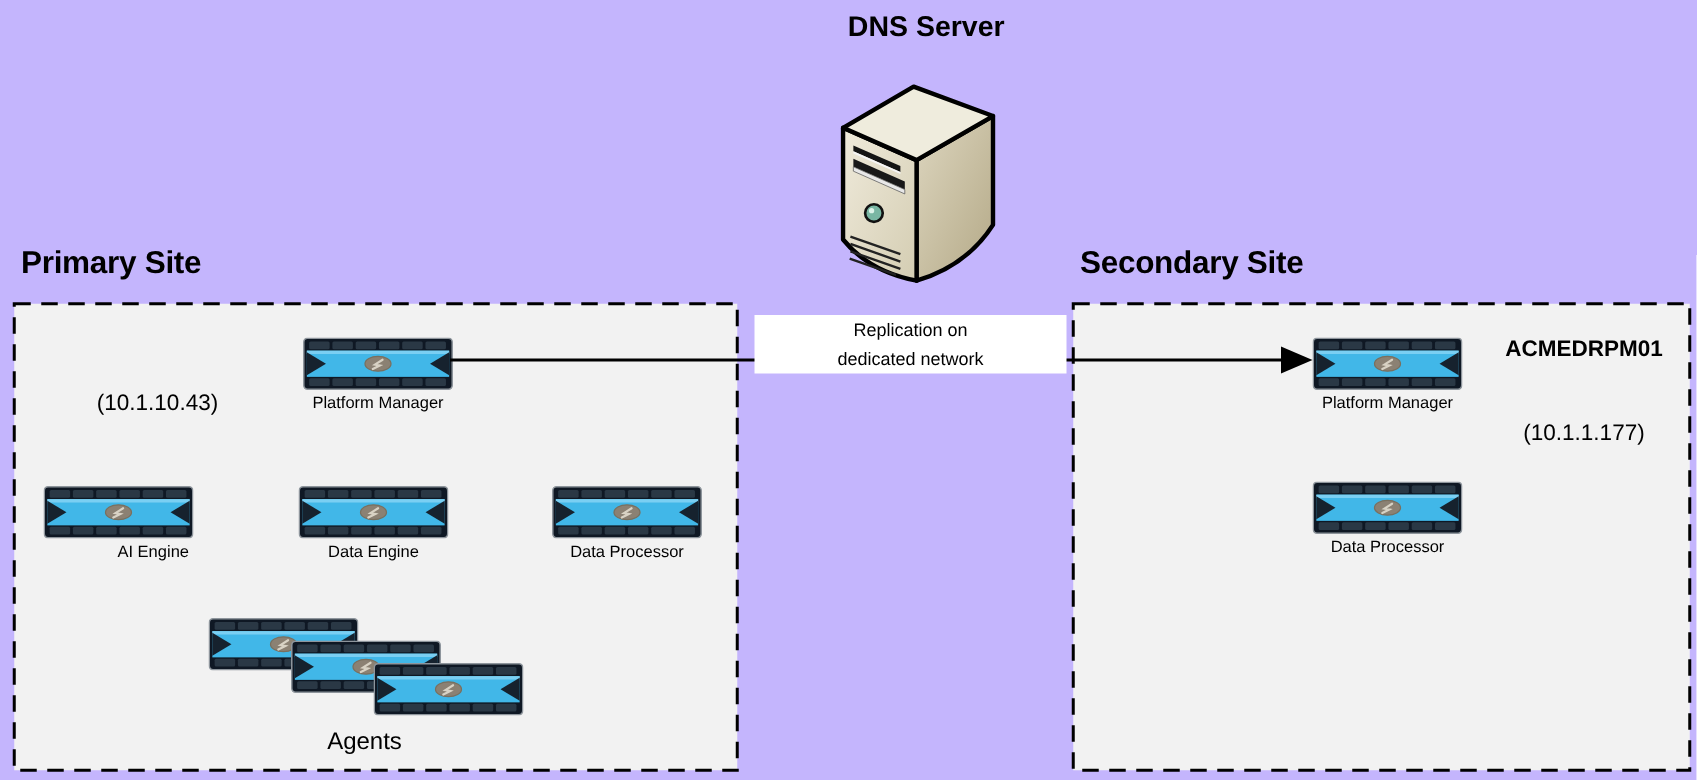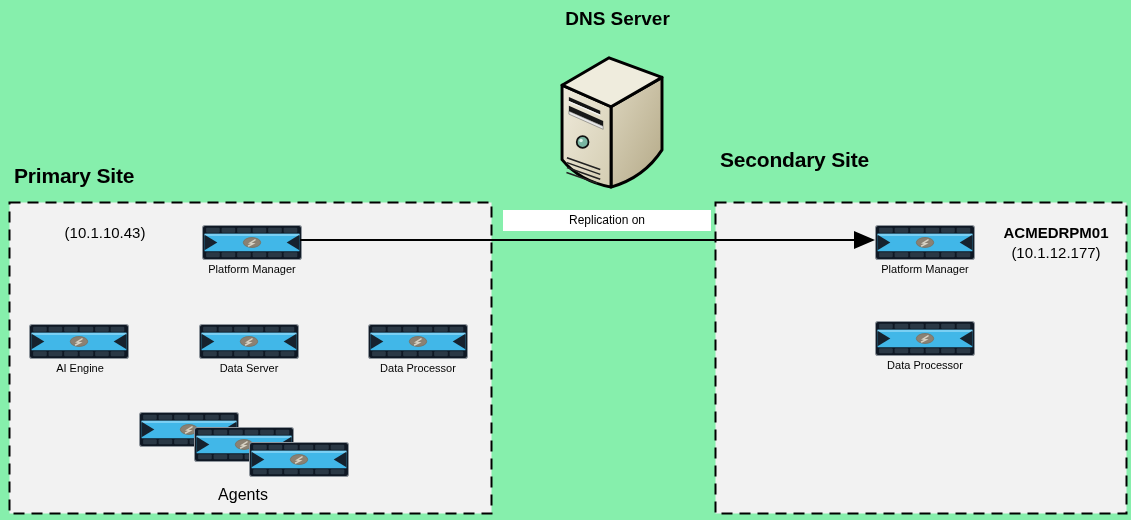--- a/index.html
+++ b/index.html
@@ -1,25 +1,25 @@
 <!DOCTYPE html>
 <html><head>
 <meta charset="utf-8">
 <style>
   html,body{margin:0;padding:0;background:#fff;}
   .canvas{
-    position:relative;width:1131px;height:520px;background:#86efac;
+    position:relative;width:1131px;height:520px;background:#c4b5fd;
     font-family:"Liberation Sans",sans-serif;color:#000;overflow:hidden;
   }
   .abs{position:absolute;}
   .site-title{font-size:21px;font-weight:700;letter-spacing:-0.2px;white-space:nowrap;}
   .dns-title{font-size:19px;font-weight:700;text-align:center;}
   .node-label{font-size:11px;text-align:center;white-space:nowrap;line-height:1.25;}
   .host-name{font-size:15px;font-weight:700;text-align:center;line-height:1.3;white-space:nowrap;}
-  .host-ip{font-size:15px;font-weight:400;text-align:center;line-height:1.3;white-space:nowrap;}
+  .host-ip{font-size:15px;font-weight:400;text-align:center;line-height:1.3;white-space:nowrap;margin-top:36px;}
   .lr-icon{width:100px;height:35px;}
   .lr-icon svg{display:block;width:100%;height:100%;}
   .arrow-line{height:2px;background:#000;z-index:1;}
   .arrow-head{
     width:0;height:0;z-index:1;
     border-left:21px solid #000;
     border-top:9px solid transparent;
     border-bottom:9px solid transparent;
   }
   .repl-label{
@@ -57,20 +57,21 @@
       <circle cx="29" cy="98" r="6" fill="#79b6a3" stroke="#111" stroke-width="1.8"></circle>
       <circle cx="27.4" cy="96.4" r="1.8" fill="#dcf2e9"></circle>
       <path d="M13,114 L47,126 M13,119 L47,131 M13,124 L47,136 M12.5,129 L44,140" stroke="#222" stroke-width="1.6" fill="none"></path>
     </svg>
   </div>
 
   <div class="abs arrow-line" style="left:300px;top:239px;width:556px;"></div>
   <div class="abs arrow-head" style="left:854px;top:231px;"></div>
   <div class="abs repl-label" style="left:503px;top:210px;width:208px;">
     <div>Replication on</div>
+    <div>dedicated network</div>
   </div>
 
   <div class="abs site-title" style="left:14px;top:164px;">Primary Site</div>
 
   <div class="abs site-box" style="left:8px;top:201px;width:485px;height:314px;">
     <svg width="485" height="314" viewBox="0 0 485 314">
       <rect x="1.5" y="1.5" width="482" height="311" fill="#f2f2f2" stroke="#000" stroke-width="2" stroke-dasharray="11 7"></rect>
     </svg>
   </div>
 
@@ -119,21 +120,21 @@
         <rect x="80" y="2.6" width="13.4" height="5" rx="1" fill="#2a3845"></rect>
         <rect x="80" y="26.4" width="13.4" height="5" rx="1" fill="#2a3845"></rect>
         <rect x="2.5" y="8.5" width="93" height="17" fill="#41b7e8"></rect>
         <rect x="2.5" y="8.5" width="93" height="2.2" fill="#85d4f4" opacity="0.85"></rect>
         <polygon points="2.5,9.5 15,17 2.5,24.5" fill="#16222e"></polygon>
         <polygon points="95.5,9.5 83,17 95.5,24.5" fill="#16222e"></polygon>
         <ellipse cx="49" cy="17" rx="8.5" ry="4.8" fill="#8b8173" stroke="#79705f" stroke-width="0.8"></ellipse>
         <path d="M52,14.4 l-5,3.2 l3.2,0.5 l-4.6,2.3" fill="none" stroke="#d8d2c4" stroke-width="1.4" stroke-linecap="round"></path>
       </svg>
     </div>
-  <div class="abs node-label" style="left:20px;top:362px;width:120px;">AI Engine</div>
+  <div class="abs node-label" style="left:6px;top:362px;width:120px;text-align:right;">AI Engine</div>
 
   <div class="abs lr-icon" style="left:199px;top:324px;">
       <svg viewBox="0 0 98 34" preserveAspectRatio="none">
         <rect x="0.5" y="0.5" width="97" height="33" rx="2.5" fill="#0f1824" stroke="#8e959c" stroke-width="1"></rect>
         <rect x="4" y="2.6" width="13.4" height="5" rx="1" fill="#2a3845"></rect>
         <rect x="4" y="26.4" width="13.4" height="5" rx="1" fill="#2a3845"></rect>
         <rect x="19.2" y="2.6" width="13.4" height="5" rx="1" fill="#2a3845"></rect>
         <rect x="19.2" y="26.4" width="13.4" height="5" rx="1" fill="#2a3845"></rect>
         <rect x="34.4" y="2.6" width="13.4" height="5" rx="1" fill="#2a3845"></rect>
         <rect x="34.4" y="26.4" width="13.4" height="5" rx="1" fill="#2a3845"></rect>
@@ -144,21 +145,21 @@
         <rect x="80" y="2.6" width="13.4" height="5" rx="1" fill="#2a3845"></rect>
         <rect x="80" y="26.4" width="13.4" height="5" rx="1" fill="#2a3845"></rect>
         <rect x="2.5" y="8.5" width="93" height="17" fill="#41b7e8"></rect>
         <rect x="2.5" y="8.5" width="93" height="2.2" fill="#85d4f4" opacity="0.85"></rect>
         <polygon points="2.5,9.5 15,17 2.5,24.5" fill="#16222e"></polygon>
         <polygon points="95.5,9.5 83,17 95.5,24.5" fill="#16222e"></polygon>
         <ellipse cx="49" cy="17" rx="8.5" ry="4.8" fill="#8b8173" stroke="#79705f" stroke-width="0.8"></ellipse>
         <path d="M52,14.4 l-5,3.2 l3.2,0.5 l-4.6,2.3" fill="none" stroke="#d8d2c4" stroke-width="1.4" stroke-linecap="round"></path>
       </svg>
     </div>
-  <div class="abs node-label" style="left:189px;top:362px;width:120px;">Data Server</div>
+  <div class="abs node-label" style="left:189px;top:362px;width:120px;">Data Engine</div>
 
   <div class="abs lr-icon" style="left:368px;top:324px;">
       <svg viewBox="0 0 98 34" preserveAspectRatio="none">
         <rect x="0.5" y="0.5" width="97" height="33" rx="2.5" fill="#0f1824" stroke="#8e959c" stroke-width="1"></rect>
         <rect x="4" y="2.6" width="13.4" height="5" rx="1" fill="#2a3845"></rect>
         <rect x="4" y="26.4" width="13.4" height="5" rx="1" fill="#2a3845"></rect>
         <rect x="19.2" y="2.6" width="13.4" height="5" rx="1" fill="#2a3845"></rect>
         <rect x="19.2" y="26.4" width="13.4" height="5" rx="1" fill="#2a3845"></rect>
         <rect x="34.4" y="2.6" width="13.4" height="5" rx="1" fill="#2a3845"></rect>
         <rect x="34.4" y="26.4" width="13.4" height="5" rx="1" fill="#2a3845"></rect>
@@ -242,21 +243,21 @@
         <rect x="2.5" y="8.5" width="93" height="17" fill="#41b7e8"></rect>
         <rect x="2.5" y="8.5" width="93" height="2.2" fill="#85d4f4" opacity="0.85"></rect>
         <polygon points="2.5,9.5 15,17 2.5,24.5" fill="#16222e"></polygon>
         <polygon points="95.5,9.5 83,17 95.5,24.5" fill="#16222e"></polygon>
         <ellipse cx="49" cy="17" rx="8.5" ry="4.8" fill="#8b8173" stroke="#79705f" stroke-width="0.8"></ellipse>
         <path d="M52,14.4 l-5,3.2 l3.2,0.5 l-4.6,2.3" fill="none" stroke="#d8d2c4" stroke-width="1.4" stroke-linecap="round"></path>
       </svg>
     </div>
   <div class="abs node-label" style="left:183px;top:485px;width:120px;font-size:16px;">Agents</div>
 
-  <div class="abs site-title" style="left:720px;top:148px;">Secondary Site</div>
+  <div class="abs site-title" style="left:720px;top:164px;">Secondary Site</div>
 
   <div class="abs site-box" style="left:714px;top:201px;width:414px;height:314px;">
     <svg width="414" height="314" viewBox="0 0 414 314">
       <rect x="1.5" y="1.5" width="411" height="311" fill="#f2f2f2" stroke="#000" stroke-width="2" stroke-dasharray="11 7"></rect>
     </svg>
   </div>
 
   <div class="abs lr-icon" style="left:875px;top:225px;">
       <svg viewBox="0 0 98 34" preserveAspectRatio="none">
         <rect x="0.5" y="0.5" width="97" height="33" rx="2.5" fill="#0f1824" stroke="#8e959c" stroke-width="1"></rect>
@@ -277,21 +278,21 @@
         <polygon points="2.5,9.5 15,17 2.5,24.5" fill="#16222e"></polygon>
         <polygon points="95.5,9.5 83,17 95.5,24.5" fill="#16222e"></polygon>
         <ellipse cx="49" cy="17" rx="8.5" ry="4.8" fill="#8b8173" stroke="#79705f" stroke-width="0.8"></ellipse>
         <path d="M52,14.4 l-5,3.2 l3.2,0.5 l-4.6,2.3" fill="none" stroke="#d8d2c4" stroke-width="1.4" stroke-linecap="round"></path>
       </svg>
     </div>
   <div class="abs node-label" style="left:844px;top:263px;width:162px;">Platform Manager</div>
 
   <div class="abs" style="left:988px;top:223px;width:136px;">
     <div class="host-name">ACMEDRPM01</div>
-    <div class="host-ip">(10.1.12.177)</div>
+    <div class="host-ip">(10.1.1.177)</div>
   </div>
 
   <div class="abs lr-icon" style="left:875px;top:321px;">
       <svg viewBox="0 0 98 34" preserveAspectRatio="none">
         <rect x="0.5" y="0.5" width="97" height="33" rx="2.5" fill="#0f1824" stroke="#8e959c" stroke-width="1"></rect>
         <rect x="4" y="2.6" width="13.4" height="5" rx="1" fill="#2a3845"></rect>
         <rect x="4" y="26.4" width="13.4" height="5" rx="1" fill="#2a3845"></rect>
         <rect x="19.2" y="2.6" width="13.4" height="5" rx="1" fill="#2a3845"></rect>
         <rect x="19.2" y="26.4" width="13.4" height="5" rx="1" fill="#2a3845"></rect>
         <rect x="34.4" y="2.6" width="13.4" height="5" rx="1" fill="#2a3845"></rect>

